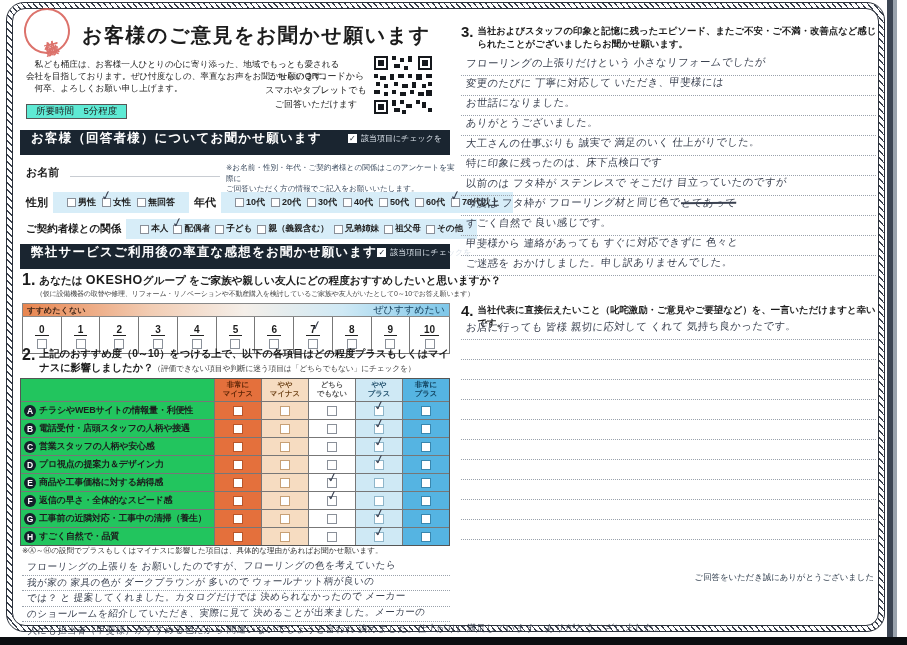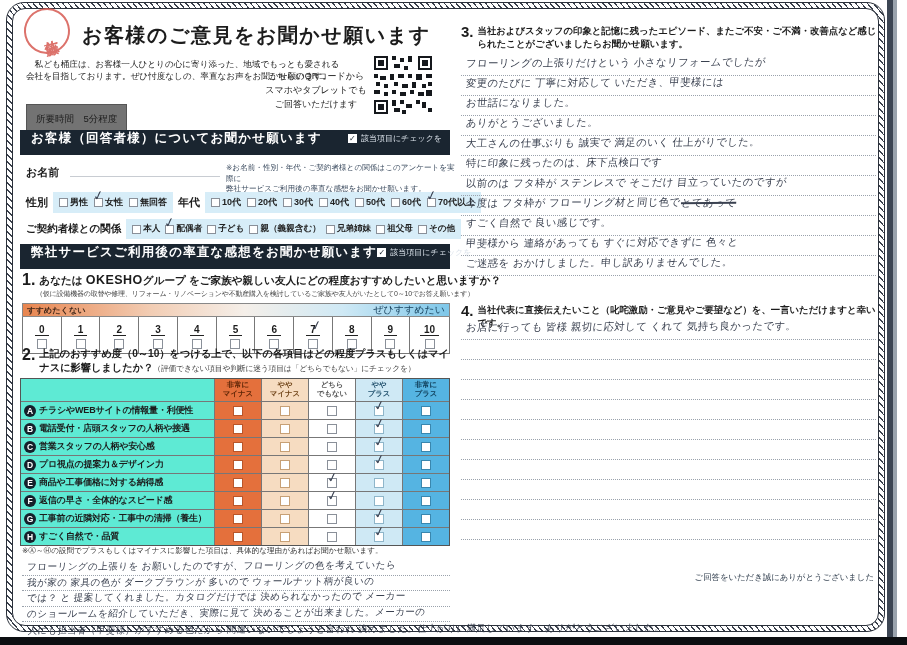--- a/index.html
+++ b/index.html
@@ -20,37 +20,37 @@
 
   
   .stamp{left:4px;top:2px;width:42px;height:42px;border:2.5px solid #d65a52;border-radius:50%;
          color:#d65a52;display:flex;align-items:center;justify-content:center;transform:rotate(-14deg);opacity:.85}
   .stamp span{writing-mode:vertical-rl;font-size:14px;font-weight:bold;letter-spacing:1px;
               font-family:"Liberation Serif","DejaVu Serif",serif}
   .title{left:62px;top:16px;margin:0;font-size:20px;font-weight:bold;letter-spacing:1.5px;white-space:nowrap}
   .intro{left:6px;top:52px;width:240px;font-size:8.6px;line-height:1.42;color:#222;white-space:nowrap}
   .qr-note{left:240px;top:64px;width:112px;font-size:9px;line-height:1.55;text-align:center;color:#222}
   .qr{left:354px;top:50px}
-  .duration{left:6px;top:98px;border:1.3px solid #555;padding:8px 9px;font-size:9.5px;background:#737373}
+  .duration{left:6px;top:98px;border:1.3px solid #555;padding:0 9px;font-size:9.5px;background:#5eead4}
 
   
   .secbar{left:0;width:430px;height:25px;background:#1a2530;color:#fff;display:flex;align-items:center;
           justify-content:space-between;padding:0 8px 8px 11px;box-sizing:border-box}
   .sec-title{font-size:12.5px;font-weight:bold;letter-spacing:1.2px;white-space:nowrap}
   .badge{display:flex;align-items:center;gap:4px;font-size:8px;color:#dde4ec;white-space:nowrap}
   .badge-box{width:9px;height:9px;background:#fff;color:#1a2530;font-size:8px;line-height:9px;
              text-align:center;font-weight:bold;flex:none}
 
   
   .flabel{font-size:11px;font-weight:bold;white-space:nowrap}
   .name-row{left:6px;top:156px;width:424px}
   .name-line{position:absolute;left:44px;top:14px;width:150px;border-bottom:1px solid #c8ccd2;height:0}
   .name-note{position:absolute;left:200px;top:1px;width:230px;font-size:7.6px;line-height:1.4;color:#3a4a5e}
   .frow{display:flex;align-items:center;gap:5px;white-space:nowrap}
-  .optstrip{background:#d7edf8;display:flex;align-items:center;gap:6px;padding:4px 6px}
+  .optstrip{background:#d7edf8;display:flex;align-items:center;gap:6px;padding:4px 14px}
   .opt{position:relative;display:flex;align-items:center;gap:2px;font-size:9px;font-weight:600;color:#222}
   .opt.small{font-size:8.6px}
   .cb{display:inline-block;width:9px;height:9px;background:#fff;border:1px solid #8a9099;flex:none;box-sizing:border-box}
   .hchk{position:absolute;font-size:13px;font-weight:bold;color:#394050;transform:rotate(-12deg);pointer-events:none}
   .opt .hchk{left:-1px;top:-8px}
 
   
   .qblock{display:flex;align-items:flex-start}
   .qnum{font-size:16px;font-weight:800;margin-right:4px;line-height:1;flex:none}
   .qtext{font-size:10.8px;font-weight:bold;line-height:1.4}
@@ -64,21 +64,21 @@
   .scale-bar .sr{font-size:10px;font-weight:normal;color:#123c58}
   .scale-cells{display:grid;grid-template-columns:repeat(11,1fr);border:1px solid #777;border-top:none;background:#fff}
   .sc{position:relative;border-right:1px solid #777;text-align:center;padding:2px 0 4px}
   .sc:last-child{border-right:none}
   .sc .num{display:inline-block;font-size:10px;font-weight:bold;border-bottom:1px solid #222;padding:0 4px;line-height:1.1}
   .sc .cb{display:block;margin:2px auto 0;width:10px;height:10px}
   .sc .hchk{left:50%;top:1px;margin-left:-2px}
 
   
   .qtable{display:grid;grid-template-columns:193px repeat(5,1fr);width:430px;border:1.3px solid #555;
-          box-sizing:border-box;background:#5eead4}
+          box-sizing:border-box;background:#22c55e}
   .th{height:22px;font-size:7.4px;font-weight:bold;text-align:center;white-space:pre-line;line-height:1.2;
       display:flex;align-items:center;justify-content:center;border-left:1px solid #777;box-sizing:border-box}
   .th.t-label{border-left:none}
   .tlabel{display:flex;align-items:center;font-size:9px;font-weight:bold;letter-spacing:-.2px;
           padding-left:3px;border-top:1px solid #777;height:18px;box-sizing:border-box;white-space:nowrap}
   .crl{display:inline-flex;width:12px;height:12px;border-radius:50%;background:#15202b;color:#fff;font-size:8.5px;
        font-weight:bold;align-items:center;justify-content:center;margin-right:3px;flex:none}
   .td{position:relative;display:flex;align-items:center;justify-content:center;border-top:1px solid #777;
       border-left:1px solid #777;height:18px;box-sizing:border-box}
   .td .cb{width:10px;height:10px}
@@ -114,20 +114,21 @@
   <div class="col-left">
 
     <div class="abs stamp">
         <span>佐藤</span>
       </div>
     <h1 class="abs title">お客様のご意見をお聞かせ願います</h1>
 
     <div class="abs intro">
       <div>　私ども桶庄は、お客様一人ひとりの心に寄り添った、地域でもっとも愛される</div>
       <div>会社を目指しております。ぜひ忖度なしの、率直なお声をお聞かせ願います。</div>
+      <div>　何卒、よろしくお願い申し上げます。</div>
     </div>
 
     <div class="abs qr-note">
       <div>こちらのQRコードから</div>
       <div>スマホやタブレットでも</div>
       <div>ご回答いただけます</div>
     </div>
 
     <svg class="abs qr" width="58" height="58" viewBox="0 0 29 29" shape-rendering="crispEdges">
       <rect width="29" height="29" fill="#fff"></rect>
@@ -145,21 +146,21 @@
         <span class="badge-box">✓</span>
         <span>該当項目にチェックを</span>
       </span>
     </div>
 
     <div class="abs name-row" style="height:26px">
       <span class="flabel">お名前</span>
       <span class="name-line"></span>
       <span class="name-note">
         <span>※お名前・性別・年代・ご契約者様との関係はこのアンケートを実際に</span><br>
-        <span>弊社サービスご利用後の率直な感想をお聞かせ願います。</span>
+        <span>ご回答いただく方の情報でご記入をお願いいたします。</span>
       </span>
     </div>
 
     <div class="abs frow" style="left:6px;top:186px">
       <span class="flabel">性別</span>
       <span class="optstrip">
         <span class="opt">
             <span class="cb"></span>
             <span>男性</span>
           </span>

